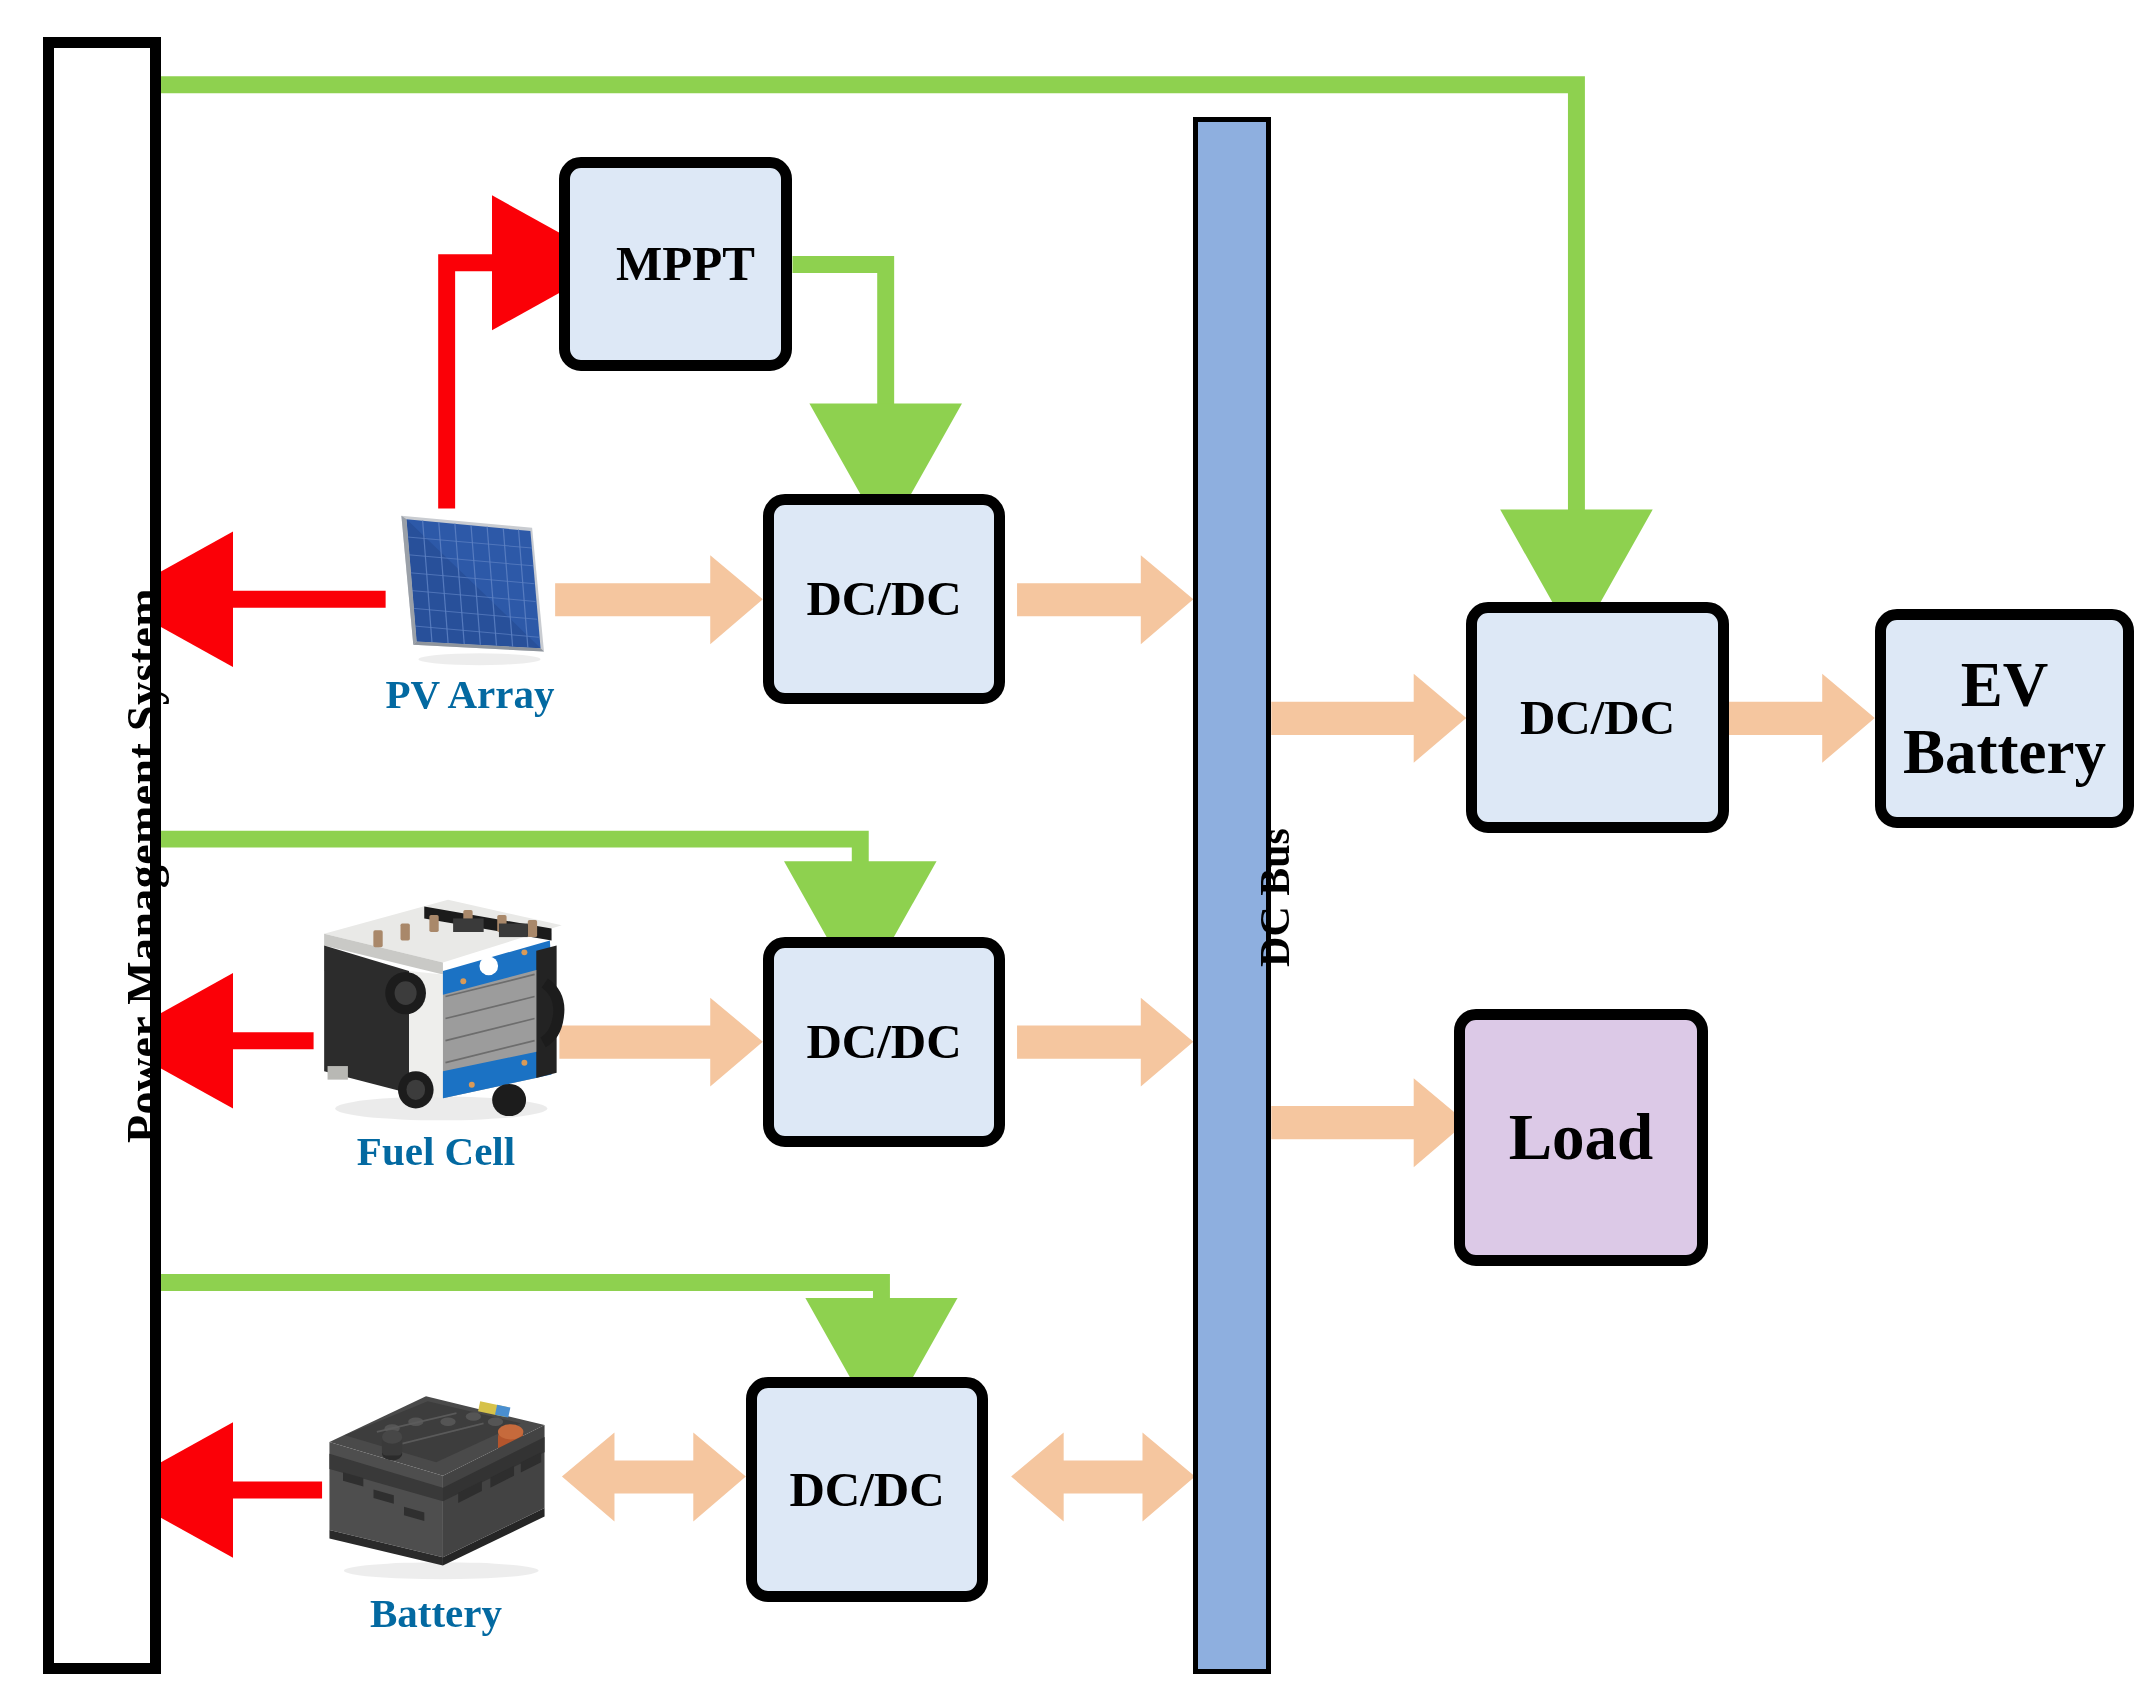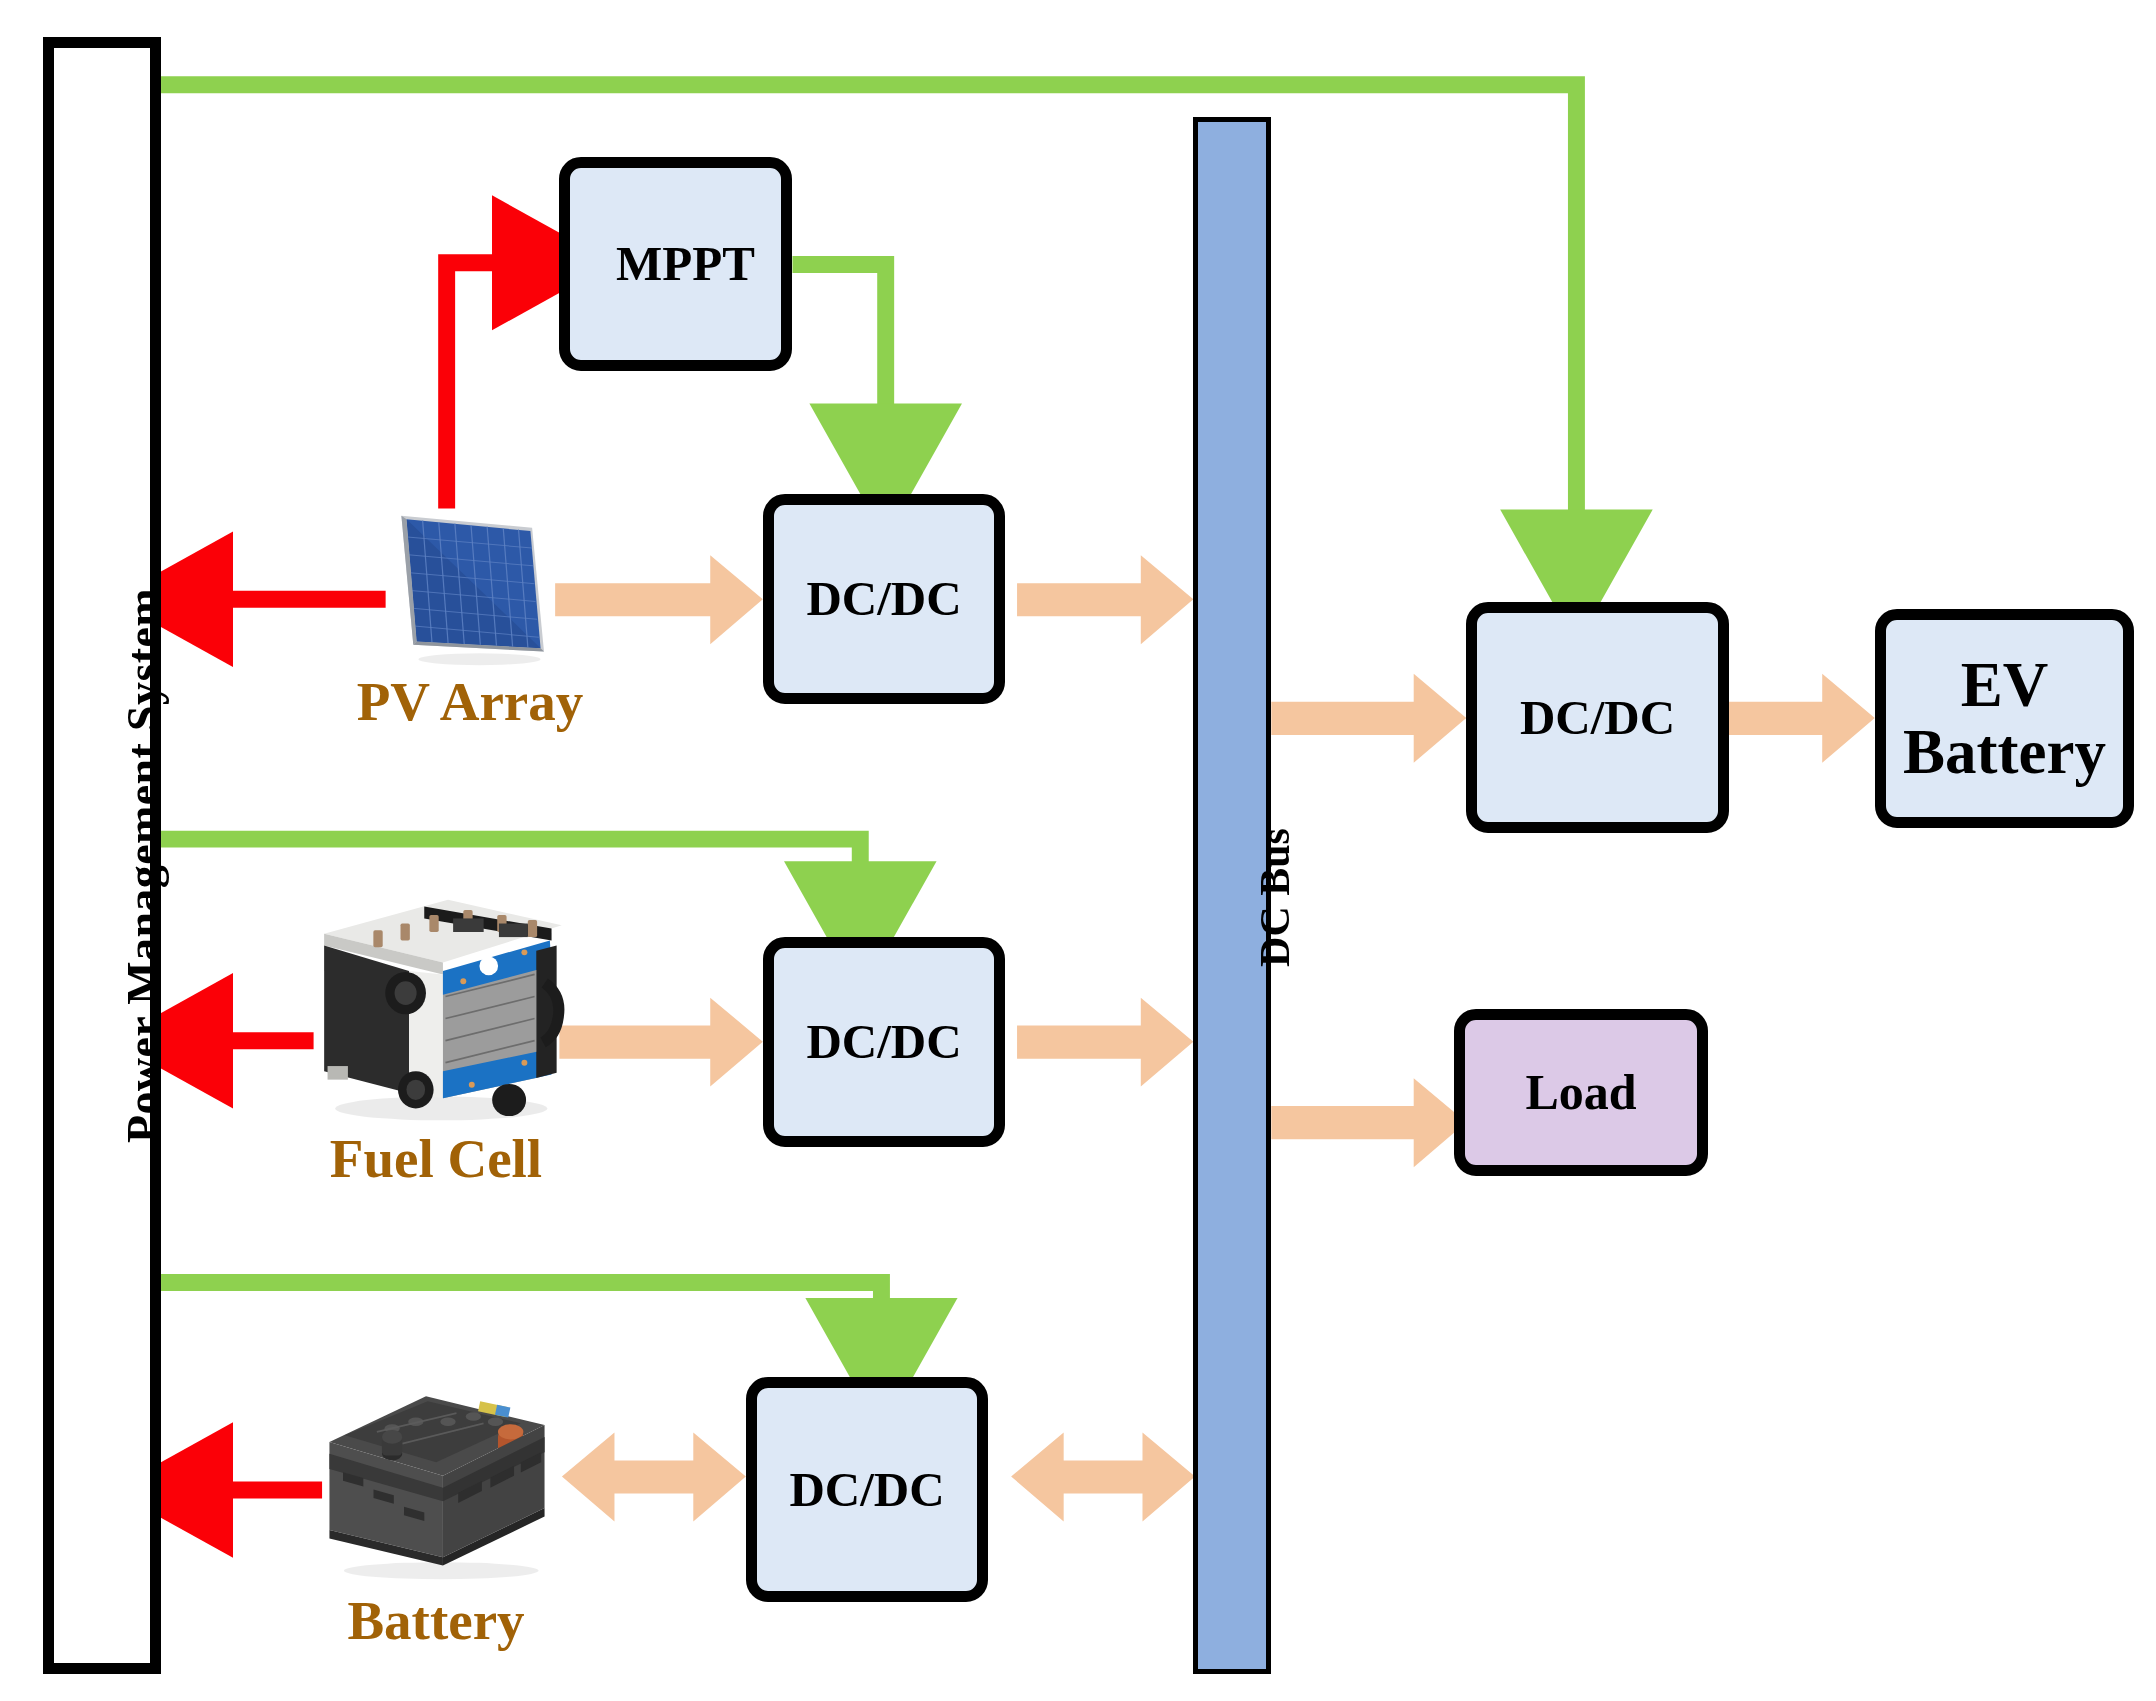--- a/index.html
+++ b/index.html
@@ -41,21 +41,21 @@
     transform:rotate(-90deg); transform-origin:center center;
     display:flex; align-items:center; justify-content:center;
     font-size:42px; font-weight:bold; color:#000; white-space:nowrap;
   }
 
   
   #wires{left:0;top:0;width:2157px;height:1702px;pointer-events:none;}
 
   
   .caption{
-    font-size:55px; font-weight:bold; color:#a16207; text-align:center;
+    font-size:41px; font-weight:bold; color:#0369a1; text-align:center;
     white-space:nowrap;
   }
 
   
   .pv-wrap{left:386px; top:509px; width:170px; height:157px;}
   
   .fc-wrap{left:297px; top:881px; width:280px; height:242px;}
   
   .bat-wrap{left:314px; top:1381px; width:246px; height:199px;}
 </style>
@@ -165,21 +165,21 @@
 
   <div class="abs box" style="left:1466px;top:602px;width:263px;height:231px;font-size:49px;">
     <span>DC/DC</span>
   </div>
 
   <div class="abs box" style="left:1875px;top:609px;width:259px;height:219px;font-size:63px;flex-direction:column;">
     <span>EV</span>
     <span>Battery</span>
   </div>
 
-  <div class="abs box load" style="left:1454px;top:1009px;width:254px;height:167px;font-size:50px;">
+  <div class="abs box load" style="left:1454px;top:1009px;width:254px;height:257px;font-size:65px;">
     <span>Load</span>
   </div>
 
   <div class="abs pv-wrap">
     <svg viewBox="0 0 200 185" width="170" height="157" xmlns="http://www.w3.org/2000/svg">
       <polygon points="18,8 172,22 186,168 32,160" fill="#c9ccd1"></polygon>
       <polygon points="24,12 170,26 182,164 36,156" fill="#2d59a8"></polygon>
       <polygon points="24,12 182,164 36,156" fill="#28509a"></polygon>
       <g stroke="#5e82c4" stroke-width="1.4" opacity="0.85">
         <line x1="43" y1="13.5" x2="54" y2="157"></line>

